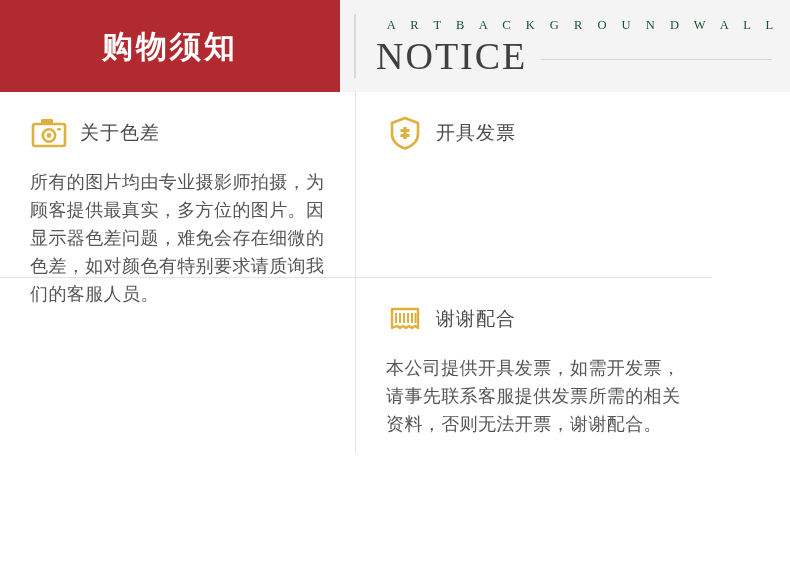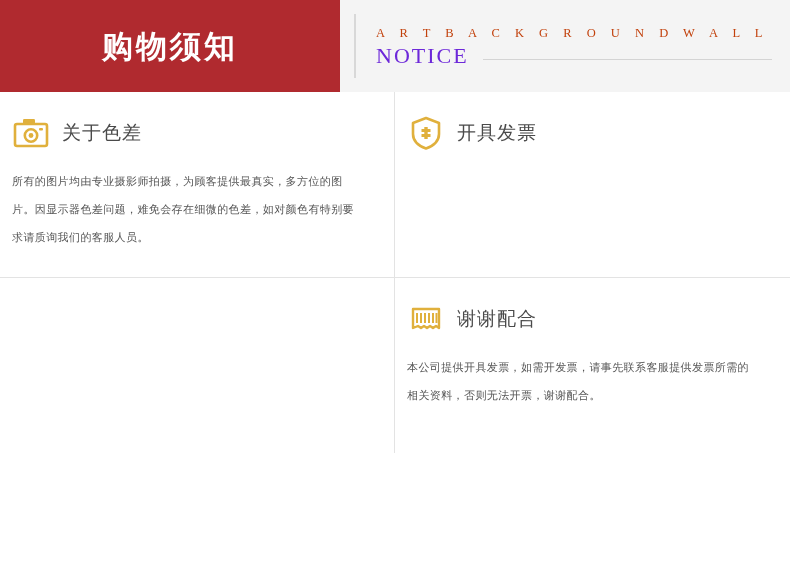--- a/index.html
+++ b/index.html
@@ -55,33 +55,34 @@
   .header-right::before {
     content: "";
     position: absolute;
     left: 14px;
     top: 14px;
     bottom: 14px;
     width: 2px;
     background: #d8d8d8;
   }
   .header-sub {
-    color: #c2410c;
+    color: #14532d;
     font-size: 12.5px;
     letter-spacing: 6px;
     margin-bottom: 4px;
     font-family: "Liberation Serif", "DejaVu Serif", serif;
+    text-align: center;
   }
   .header-notice-row {
     display: flex;
     align-items: center;
   }
   .header-notice {
-    color: #6d28d9;
-    font-size: 22px;
+    color: #404040;
+    font-size: 38px;
     letter-spacing: 2px;
     font-family: "Liberation Serif", "DejaVu Serif", serif;
     line-height: 1;
   }
   .header-rule {
     flex: 1;
     height: 1px;
     background: #d4d4d4;
     margin-left: 14px;
     margin-right: 18px;
@@ -90,23 +91,23 @@
   }
 
   
   .grid {
     position: relative;
     display: flex;
     flex-wrap: wrap;
     border-top: 0;
   }
   .cell {
-    width: 395px;
+    width: 356px;
     box-sizing: border-box;
-    padding: 22px 30px 10px 12px;
+    padding: 22px 30px 10px 30px;
     position: relative;
   }
   .cell.left { border-right: 1px solid #e3e3e3; }
   .cell.row1 { height: 186px; border-bottom: 1px solid #e3e3e3; }
   .cell.row2 { height: 175px; }
 
   .cell-head {
     display: flex;
     align-items: center;
     gap: 12px;
@@ -120,21 +121,21 @@
     align-items: center;
     justify-content: center;
     color: #e0b03c;
   }
   .cell-title {
     font-size: 19px;
     color: #4a4a4a;
     letter-spacing: 1px;
   }
   .cell-body {
-    font-size: 11px;
+    font-size: 18px;
     line-height: 28px;
     color: #555555;
     letter-spacing: 0.4px;
   }
 </style>
 </head>
 <body>
 
 <div class="page">
 

